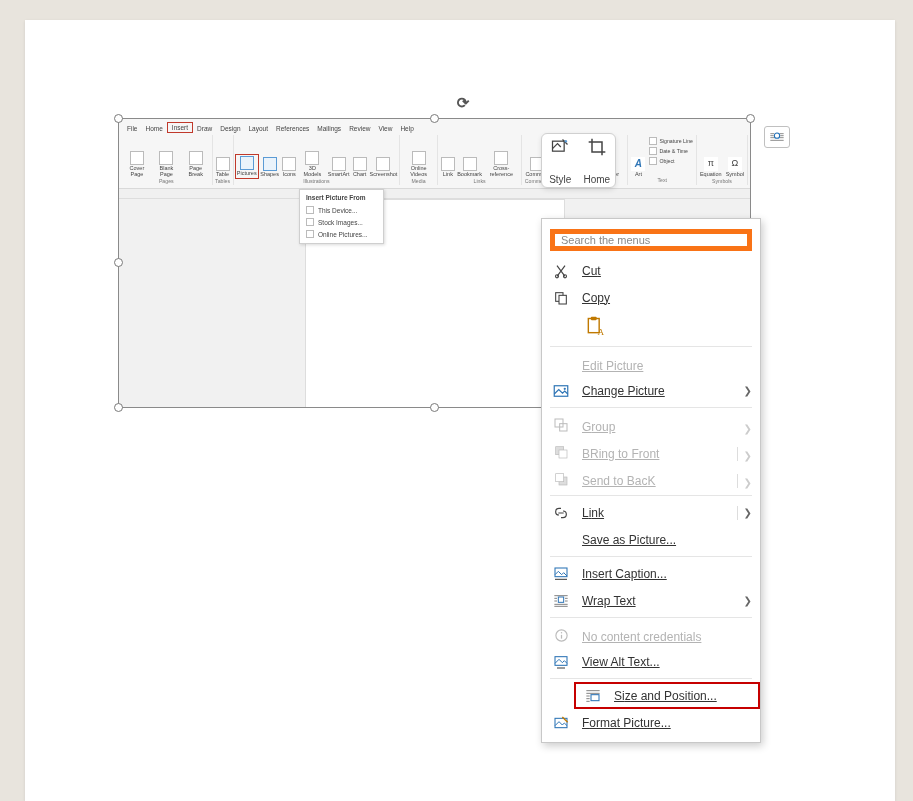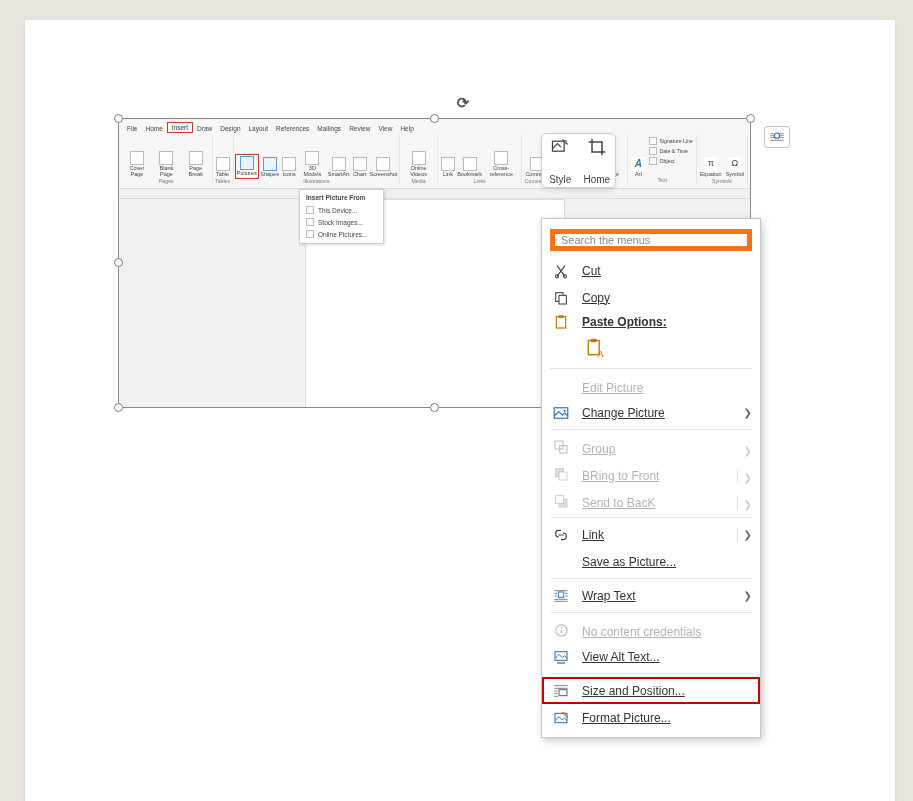--- a/index.html
+++ b/index.html
@@ -274,20 +274,21 @@
     }
     .ctx-sep {
       height: 1px;
       background: #e5e5e5;
       margin: 3px 8px;
     }
     .ctx-item b { font-weight: 600; }
     .ctx-item.hl {
       outline: 2px solid #c60000;
       outline-offset: -2px;
+      margin-left: 32px;
     }
     u { text-decoration: underline; }
   </style>
 </head>
 <body>
 
 <div class="page">
 
   <div class="rotate-handle" style="left:430px; top:74px;">⟳</div>
 
@@ -554,29 +555,20 @@
     <div class="ctx-item">
       <span class="cicon">
         <svg width="16" height="16" viewBox="0 0 24 24">
             <rect x="4" y="4" width="11" height="13" fill="none" stroke="#444" stroke-width="1.6"></rect>
             <rect x="9" y="8" width="11" height="13" fill="#fff" stroke="#444" stroke-width="1.6"></rect>
           </svg>
       </span>
       <span class="lbl"><u>C</u>opy</span>
     </div>
 
-    <div class="ctx-item" style="height:22px;">
-      <span class="cicon">
-        <svg width="16" height="16" viewBox="0 0 24 24">
-            <rect x="5" y="4" width="14" height="17" fill="none" stroke="#c07900" stroke-width="1.8"></rect>
-            <rect x="8" y="2" width="8" height="4" rx="1" fill="#c07900"></rect>
-          </svg>
-      </span>
-      <span class="lbl"><b>Paste Options:</b></span>
-    </div>
     <div class="ctx-sub">
       <span class="paste-opt">
         <svg width="20" height="20" viewBox="0 0 24 24">
             <rect x="4" y="3" width="13" height="17" fill="none" stroke="#c07900" stroke-width="1.7"></rect>
             <rect x="7" y="1" width="7" height="4" rx="1" fill="#c07900"></rect>
             <text x="15" y="23" font-size="11" fill="#c07900" font-family="serif">A</text>
           </svg>
       </span>
     </div>
 
@@ -649,20 +641,30 @@
       <span class="arrow">❯</span>
     </div>
 
     <div class="ctx-item">
       <span class="cicon"></span>
       <span class="lbl"><u>S</u>ave as Picture...</span>
     </div>
 
     <div class="ctx-sep"></div>
 
+    <div class="ctx-item">
+      <span class="cicon">
+        <svg width="16" height="16" viewBox="0 0 24 24">
+            <rect x="3" y="3" width="18" height="13" fill="none" stroke="#2e75b6" stroke-width="1.6"></rect>
+            <path d="M3 13 L8 8 L13 13 L16 10 L21 15" fill="none" stroke="#2e75b6" stroke-width="1.5"></path>
+            <line x1="3" y1="20" x2="21" y2="20" stroke="#444" stroke-width="1.6"></line>
+          </svg>
+      </span>
+      <span class="lbl">I<u>n</u>sert Caption...</span>
+    </div>
 
     <div class="ctx-item">
       <span class="cicon">
         <svg width="16" height="16" viewBox="0 0 24 24">
             <rect x="8" y="6" width="8" height="8" fill="none" stroke="#2e75b6" stroke-width="1.5"></rect>
             <line x1="2" y1="4" x2="22" y2="4" stroke="#444"></line>
             <line x1="2" y1="8" x2="6" y2="8" stroke="#444"></line>
             <line x1="18" y1="8" x2="22" y2="8" stroke="#444"></line>
             <line x1="2" y1="12" x2="6" y2="12" stroke="#444"></line>
             <line x1="18" y1="12" x2="22" y2="12" stroke="#444"></line>

